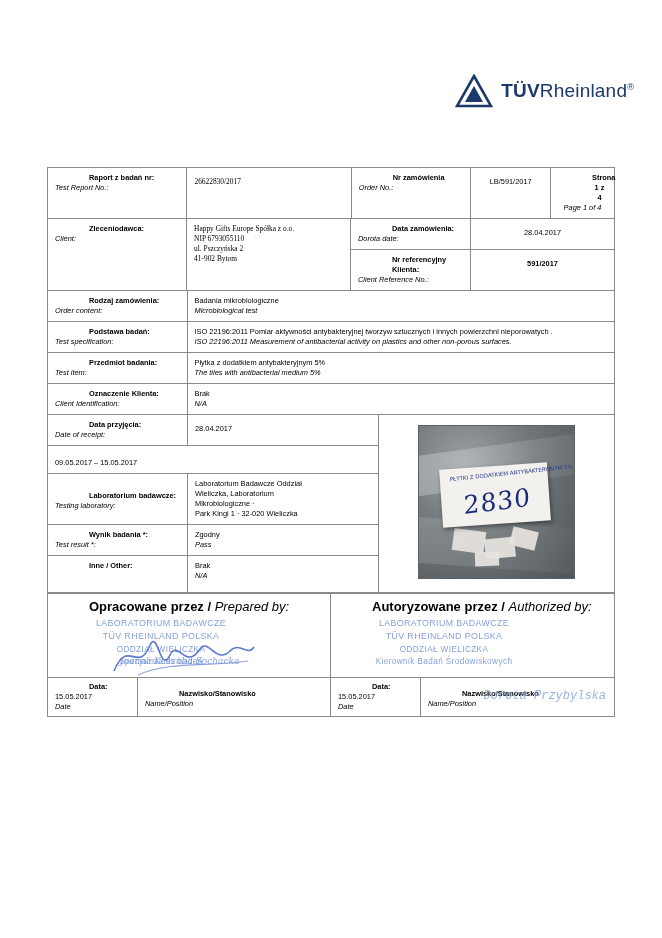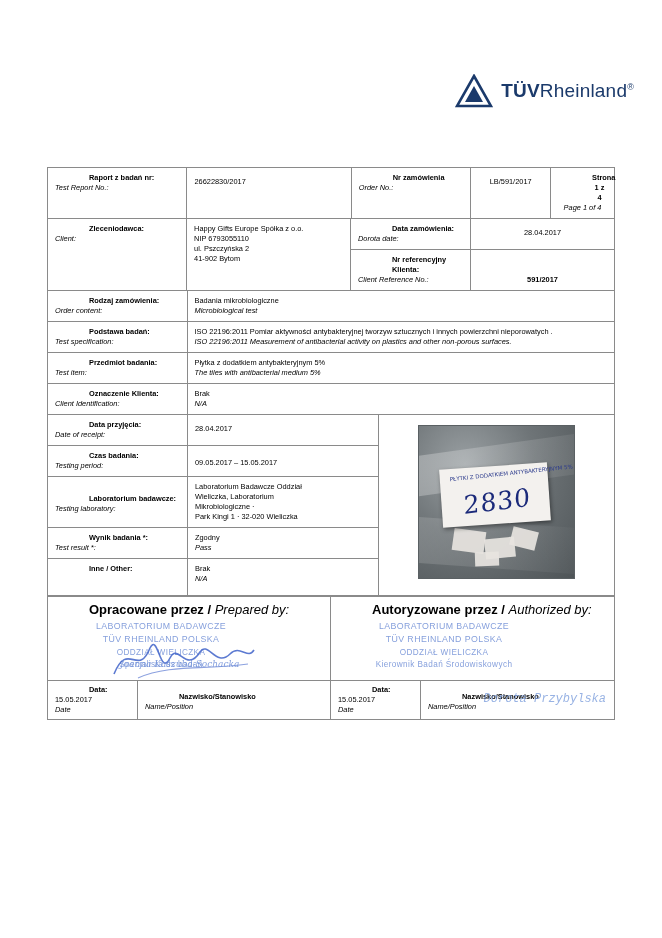--- a/index.html
+++ b/index.html
@@ -78,21 +78,21 @@
   .cell.vline { border-right: 1px solid #8a8a8a; }
 
   .lbl-pl { font-weight: bold; color: #000; padding-left: 34px; }
   .lbl-en { font-style: italic; color: #000; }
   .val { color: #000; }
   .val-it { font-style: italic; color: #000; }
   .val-b { font-weight: bold; color: #000; }
 
   
   .w-label  { width: 140px; }
-  .w-value  { width: 165px; }
+  .w-value  { width: 165px; font-family: Liberation Serif, serif; }
   .w-label2 { width: 120px; }
   .w-value2 { width: 80px; }
   .w-page   { width: 63px; }
 
   .center { text-align: center; }
 
   
   .w-wide { width: 428px; }
 
   
@@ -308,21 +308,21 @@
       <div class="cell" style="width:263px; padding:0;">
         <div style="display:flex; border-bottom:1px solid #8a8a8a;">
           <div class="cell vline" style="width:120px;">
             <div class="lbl-pl">Data zamówienia:</div>
             <div class="lbl-en">Dorota date:</div>
           </div>
           <div class="cell center" style="width:143px;">
             <div class="val" style="margin-top:4px;">28.04.2017</div>
           </div>
         </div>
-        <div style="display:flex;align-items:flex-end;">
+        <div style="display:flex;">
           <div class="cell vline" style="width:120px;">
             <div class="lbl-pl">Nr referencyjny Klienta:</div>
             <div class="lbl-en">Client Reference No.:</div>
           </div>
           <div class="cell center" style="width:143px;">
             <div class="val-b" style="margin-top:4px;">591/2017</div>
           </div>
         </div>
       </div>
     </div>
@@ -378,24 +378,20 @@
           <div class="cell vline w-left-lbl">
             <div class="lbl-pl">Data przyjęcia:</div>
             <div class="lbl-en">Date of receipt:</div>
           </div>
           <div class="cell w-left-val">
             <div class="val" style="margin-top:4px;">28.04.2017</div>
           </div>
         </div>
 
         <div style="display:flex; border-bottom:1px solid #8a8a8a;">
-          <div class="cell vline w-left-lbl">
-            <div class="lbl-pl">Czas badania:</div>
-            <div class="lbl-en">Testing period:</div>
-          </div>
           <div class="cell w-left-val">
             <div class="val" style="margin-top:7px;">09.05.2017 – 15.05.2017</div>
           </div>
         </div>
 
         <div style="display:flex; border-bottom:1px solid #8a8a8a;">
           <div class="cell vline w-left-lbl">
             <div class="lbl-pl" style="margin-top:12px;">Laboratorium badawcze:</div>
             <div class="lbl-en">Testing laboratory:</div>
           </div>

